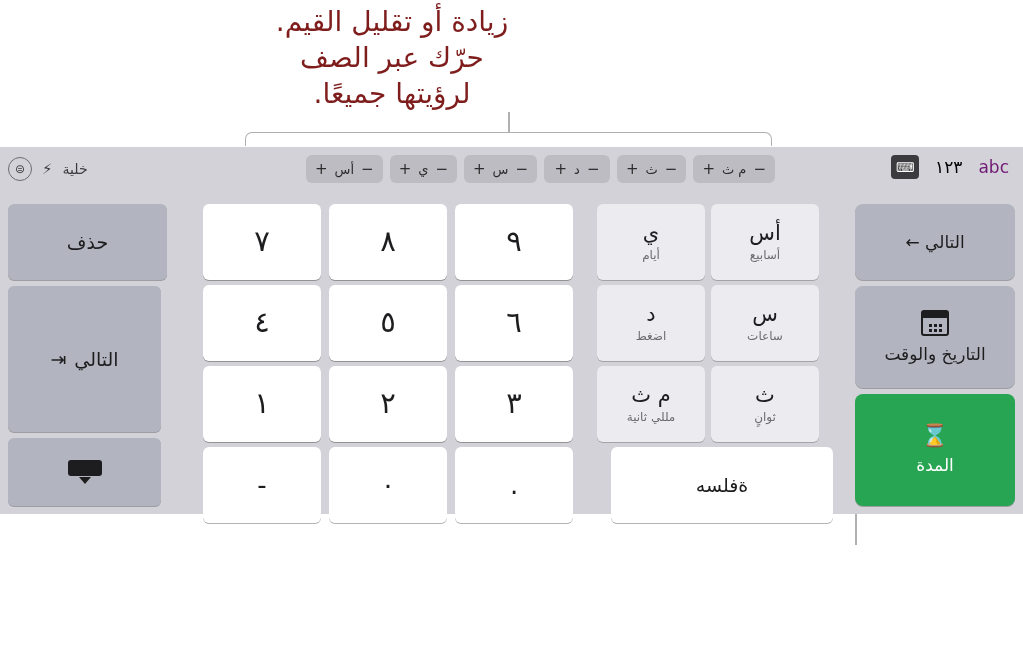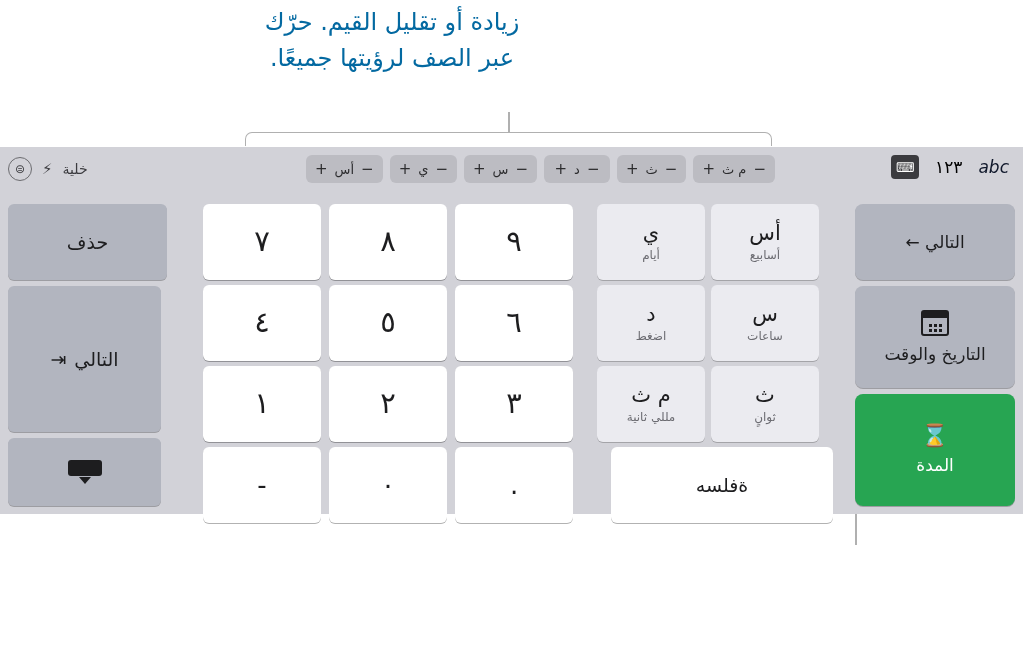--- a/index.html
+++ b/index.html
@@ -13,22 +13,22 @@
   }
   #root {
     position: relative;
     width: 1023px;
     height: 662px;
   }
 
   
   .callout {
     position: absolute;
-    color: #0369a1;
-    font-size: 24px;
+    color: #7f1d1d;
+    font-size: 28px;
     line-height: 36px;
     text-align: center;
     white-space: pre-line;
     direction: rtl;
   }
   #callout-top {
     top: 4px;
     left: 262px;
     width: 260px;
   }
@@ -141,21 +141,21 @@
     display: flex;
     align-items: center;
     gap: 16px;
     direction: ltr;
     padding-right: 14px;
   }
   .tb-mode {
     font-size: 17px;
     color: #000000;
   }
-  .tb-mode.active { color: #0f172a; font-style: italic; }
+  .tb-mode.active { color: #701a75; }
   .kbd-dismiss {
     width: 28px; height: 24px;
     background: #3b3b3f;
     border-radius: 4px;
     position: relative;
     display: flex; align-items: center; justify-content: center;
   }
   .kbd-dismiss span {
     color: #fff; font-size: 13px; line-height: 1;
   }

